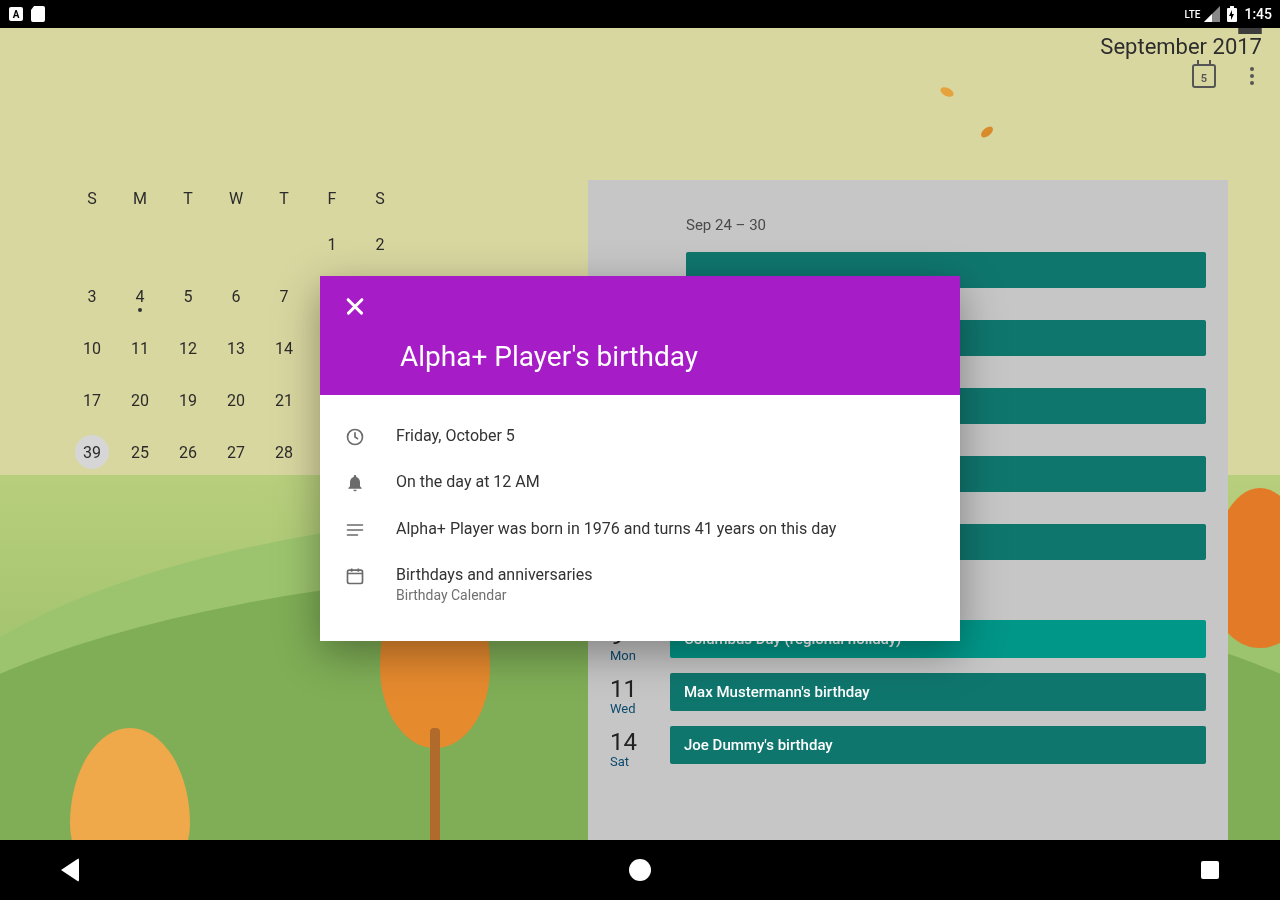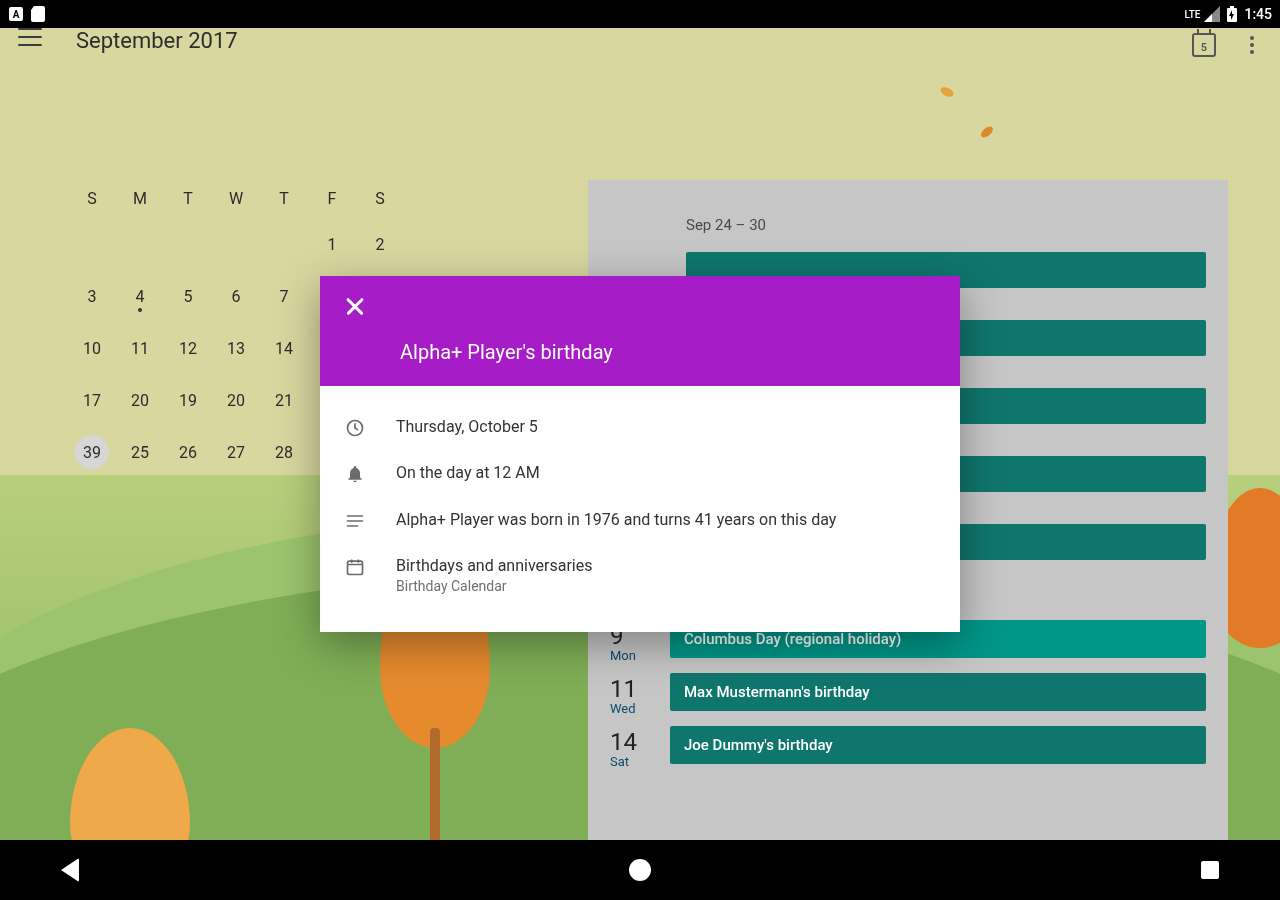--- a/index.html
+++ b/index.html
@@ -18,21 +18,21 @@
   background: linear-gradient(to bottom, #d9d7a0 0%, #d9d7a0 55%, #b8cf7d 55%, #8fb861 100%);
   overflow: hidden;
 }
 .hill-back { position:absolute; left:-100px; right:-100px; top:480px; height:600px; background:#9cc46e; border-radius:50% 50% 0 0 / 260px 260px 0 0; }
 .hill-front { position:absolute; left:-200px; right:-200px; top:540px; height:600px; background:#7fae56; border-radius:50% 50% 0 0 / 300px 300px 0 0; }
 .tree { position:absolute; }
 .tree .trunk { width:10px; background:#b06a2c; margin:0 auto; border-radius:4px; }
 .tree .crown { border-radius:50% 50% 50% 50% / 60% 60% 40% 40%; }
 .leaf { position:absolute; width:14px; height:8px; border-radius:50%; transform:rotate(25deg); }
 
-.toolbar { position: relative; display: flex; align-items: flex-start; height: 60px; padding: 0 18px; }
+.toolbar { position: relative; display: flex; align-items: flex-end; height: 60px; padding: 0 18px; flex-direction: column; }
 .hamburger { width: 24px; height: 18px; display:flex; flex-direction:column; justify-content:space-between; cursor:pointer; }
 .hamburger span { height:2px; background:#3c3c3c; border-radius:1px; }
 .title { font-size: 22px; color:#2d2d2d; margin-left: 34px; font-weight:400; }
 .toolbar-right { margin-left:auto; display:flex; align-items:center; gap: 26px; }
 .today-icon { width:24px; height:24px; border:2px solid #555; border-radius:3px; position:relative; cursor:pointer; display:flex; align-items:flex-end; justify-content:center; font-size:11px; color:#555; font-weight:600; padding-bottom:1px;}
 .today-icon::before { content:""; position:absolute; top:-6px; left:3px; right:3px; height:4px; border-left:2px solid #555; border-right:2px solid #555; }
 .overflow { width:4px; display:flex; flex-direction:column; gap:3px; cursor:pointer; padding:8px; box-sizing:content-box;}
 .overflow span { width:4px; height:4px; background:#555; border-radius:50%; }
 
 .month-grid { position:absolute; left: 68px; top: 150px; }
@@ -54,21 +54,21 @@
 .event.purple { background:#0f766e; }
 .event.teal { background:#009688; }
 .event.stub { height:36px; }
 
 .sheet { position:absolute; left:320px; top:248px; width:640px; background:#fff; box-shadow: 0 12px 40px rgba(0,0,0,.35); z-index:50; }
 .sheet-header { background:#a61cc6; color:#fff; padding: 18px 24px 22px 24px; }
 .sheet-close { width:24px; height:24px; position:relative; cursor:pointer; margin-bottom:22px; }
 .sheet-close::before, .sheet-close::after { content:""; position:absolute; left:0; top:11px; width:22px; height:2.5px; background:#fff; border-radius:2px; }
 .sheet-close::before { transform:rotate(45deg); }
 .sheet-close::after { transform:rotate(-45deg); }
-.sheet-title { font-size:20px; font-weight:400; padding-left:56px; }
+.sheet-title { font-size:28px; font-weight:400; padding-left:56px; }
 .sheet-body { padding: 18px 24px 26px 24px; }
 .sheet-row { display:flex; align-items:flex-start; gap: 30px; padding: 12px 0; }
 .sheet-ico { width:22px; display:flex; justify-content:center; color:#6b6b6b; padding-top:2px;}
 .sheet-text { font-size:16px; color:#333; line-height:1.4; }
 .sheet-sub { font-size:14px; color:#707070; }
 
 .navbar { height:60px; background:#000; display:flex; align-items:center; justify-content:space-between; padding:0 40px 0 40px; }
 .nav-btn { width:60px; height:60px; display:flex; align-items:center; justify-content:center; cursor:pointer; }
 .tri-back { width:0; height:0; border-top:12px solid transparent; border-bottom:12px solid transparent; border-right:18px solid #fff; border-radius:2px;}
 .circ-home { width:22px; height:22px; background:#fff; border-radius:50%; }
@@ -246,21 +246,21 @@
       <div class="sheet-title">Alpha+ Player's birthday</div>
     </div>
     <div class="sheet-body">
       <div class="sheet-row">
         <div class="sheet-ico">
           <svg width="20" height="20" viewBox="0 0 24 24">
               <circle cx="12" cy="12" r="9" fill="none" stroke="#6b6b6b" stroke-width="2"></circle>
               <path d="M12 7v5l3 2" fill="none" stroke="#6b6b6b" stroke-width="2" stroke-linecap="round"></path>
             </svg>
         </div>
-        <div class="sheet-text">Thursday, October 5</div>
+        <div class="sheet-text">Friday, October 5</div>
       </div>
       <div class="sheet-row">
         <div class="sheet-ico">
           <svg width="20" height="20" viewBox="0 0 24 24">
               <path fill="#6b6b6b" d="M12 22a2 2 0 0 0 2-2h-4a2 2 0 0 0 2 2zm6-6V11c0-3.07-1.64-5.64-4.5-6.32V4a1.5 1.5 0 0 0-3 0v.68C7.63 5.36 6 7.92 6 11v5l-2 2v1h16v-1l-2-2z"></path>
             </svg>
         </div>
         <div class="sheet-text">On the day at 12 AM</div>
       </div>
       <div class="sheet-row">

